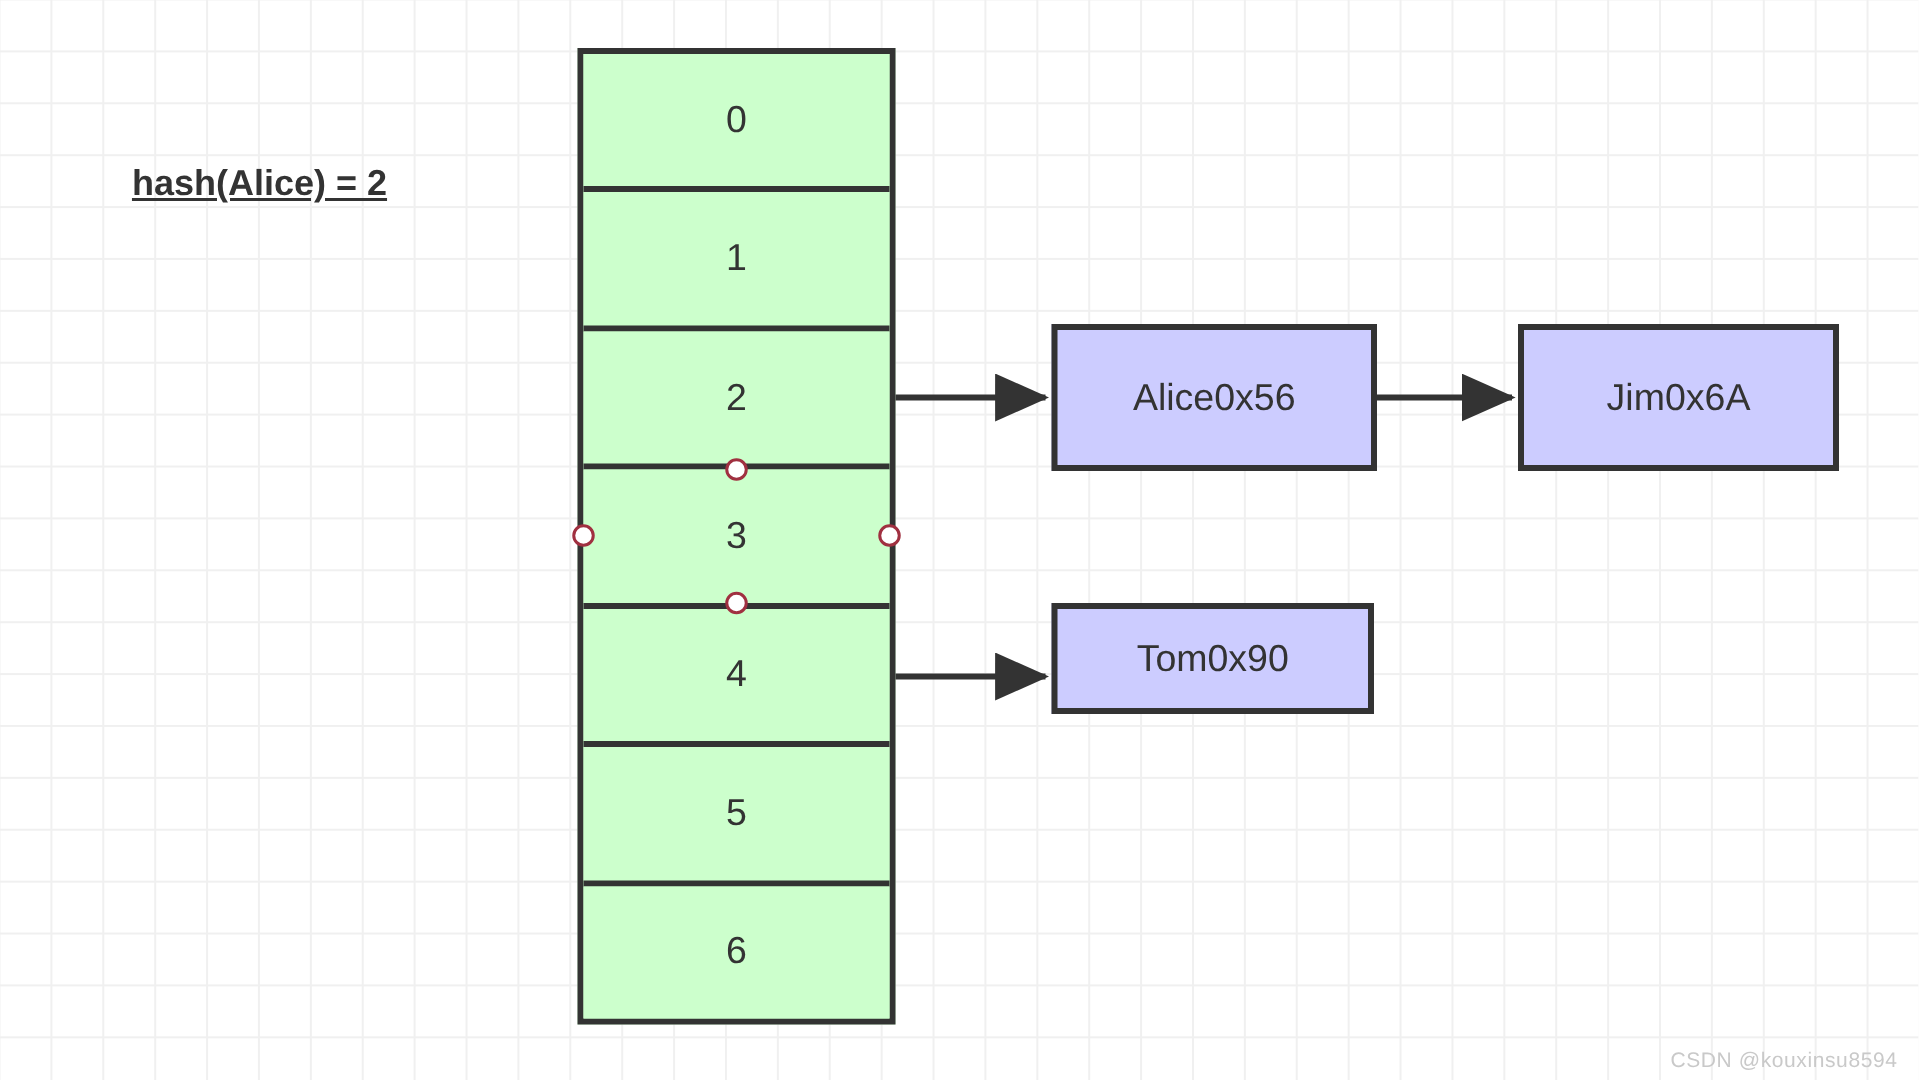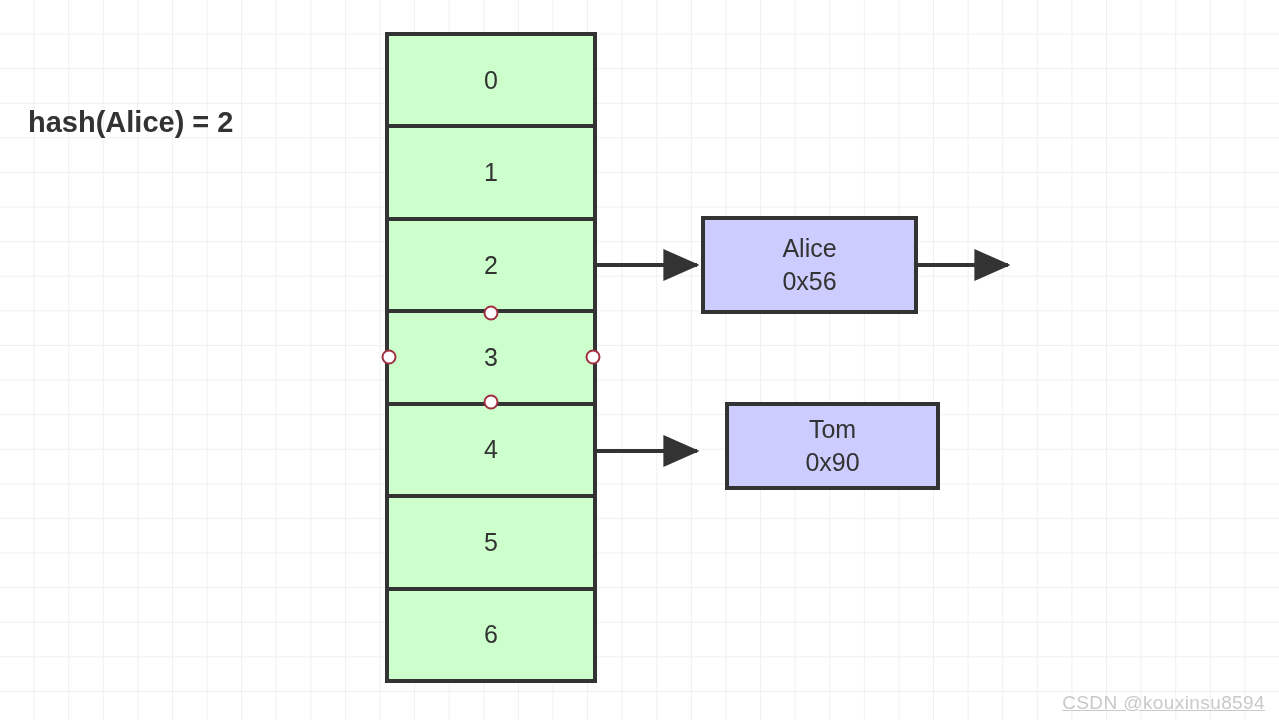--- a/index.html
+++ b/index.html
@@ -20,25 +20,27 @@
     background-position: -1px -1px;
     font-family: "Liberation Sans", sans-serif;
   }
 
   
   .hash-legend {
     position: absolute;
     left: 28px;
     top: 100px;
     width: 290px;
+    text-align: center;
     color: #333333;
     font-weight: bold;
-    font-size: 29px;
+    font-size: 24px;
     line-height: 45px;
     letter-spacing: 0px;
+    text-decoration: underline;
   }
   .hash-line { white-space: nowrap; }
 
   
   .hash-table {
     position: absolute;
     left: 385px;
     top: 32px;
     width: 212px;
     height: 651px;
@@ -79,53 +81,52 @@
   .handle.h-left   { left: 0;  top: 50%;  transform: translate(-50%, -50%); }
   .handle.h-right  { right: 0; top: 50%;  transform: translate(50%, -50%); }
 
   
   .node {
     position: absolute;
     background: #ccccff;
     border: 4px solid #333333;
     box-sizing: border-box;
     display: flex;
-    flex-direction: column;
+    flex-direction: row;
     align-items: center;
     justify-content: center;
     color: #333333;
     font-size: 25px;
     line-height: 33px;
     font-family: "Liberation Sans", sans-serif;
   }
   .node-alice { left: 701px; top: 216px; width: 217px; height: 98px; }
   .node-jim   { left: 1012px; top: 216px; width: 214px; height: 98px; }
-  .node-tom   { left: 701px; top: 402px; width: 215px; height: 88px; margin-left: 24px; }
+  .node-tom   { left: 701px; top: 402px; width: 215px; height: 74px; }
 
   
   .arrow-svg {
     position: absolute;
     left: 0;
     top: 0;
     width: 1279px;
     height: 720px;
     pointer-events: none;
     overflow: visible;
   }
 
   
   .watermark {
     position: absolute;
     right: 14px;
     bottom: 6px;
     color: #c9c9c9;
-    font-size: 19px;
+    font-size: 14px;
     font-family: "Liberation Sans", sans-serif;
     letter-spacing: 0.4px;
-    text-decoration: underline;
   }
 </style>
 </head>
 <body>
 
 <div id="canvas">
 
   <div class="hash-legend">
     <div class="hash-line">hash(Alice) = 2</div>
   </div>
@@ -167,20 +168,24 @@
     <line x1="597" y1="265" x2="697" y2="265" stroke="#333333" stroke-width="4" marker-end="url(#arrowhead)"></line>
     <line x1="918" y1="265" x2="1008" y2="265" stroke="#333333" stroke-width="4" marker-end="url(#arrowhead)"></line>
     <line x1="597" y1="451" x2="697" y2="451" stroke="#333333" stroke-width="4" marker-end="url(#arrowhead)"></line>
   </svg>
 
   <div class="node node-alice">
     <div>Alice</div>
     <div>0x56</div>
   </div>
 
+  <div class="node node-jim">
+    <div>Jim</div>
+    <div>0x6A</div>
+  </div>
 
   <div class="node node-tom">
     <div>Tom</div>
     <div>0x90</div>
   </div>
 
   <div class="watermark">CSDN @kouxinsu8594</div>
 
 </div>
 

